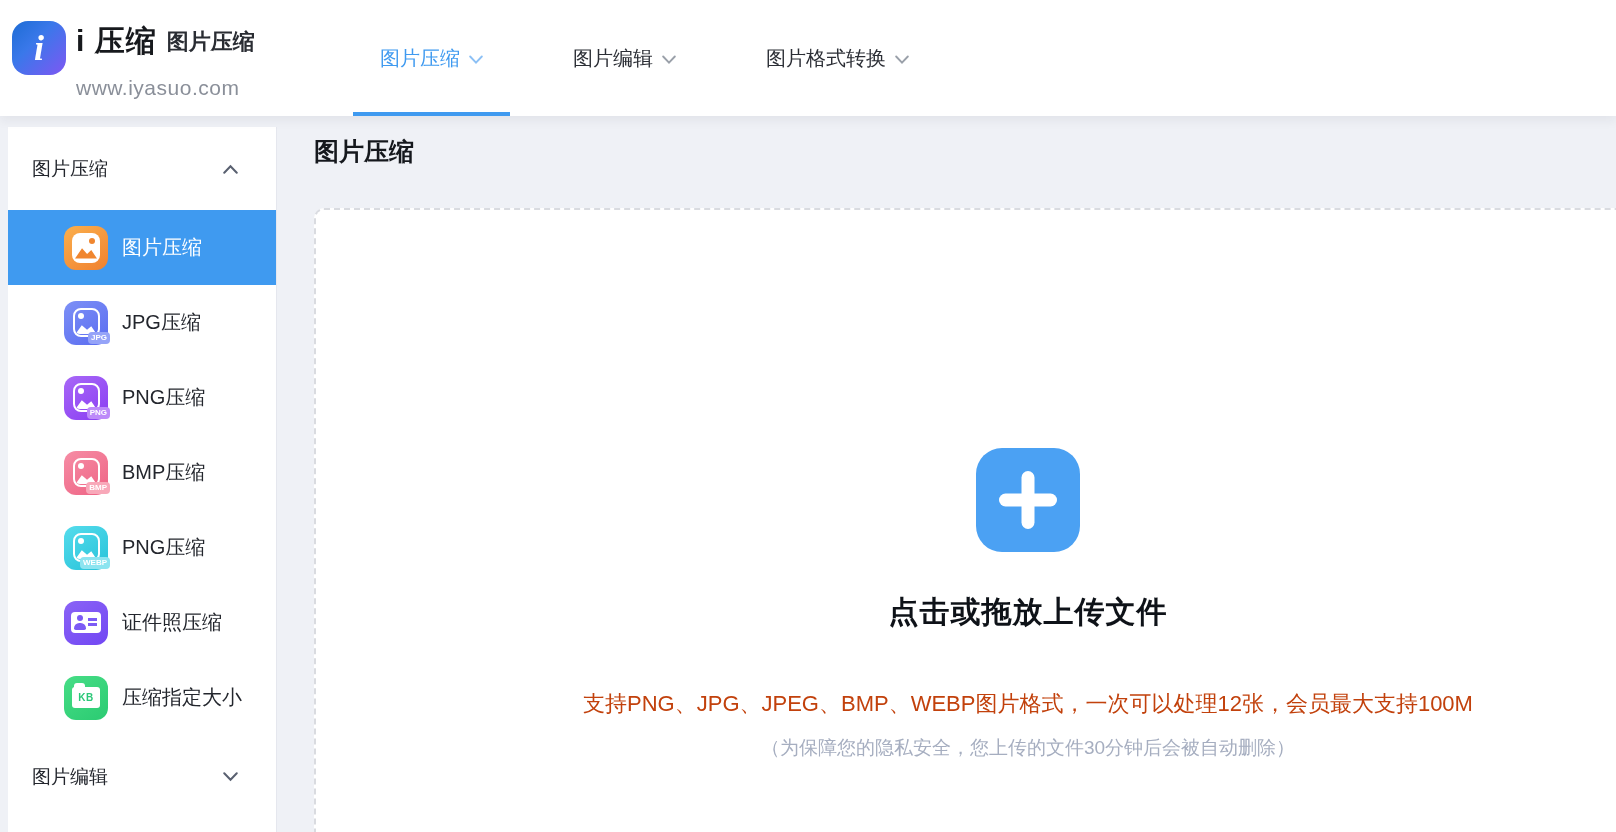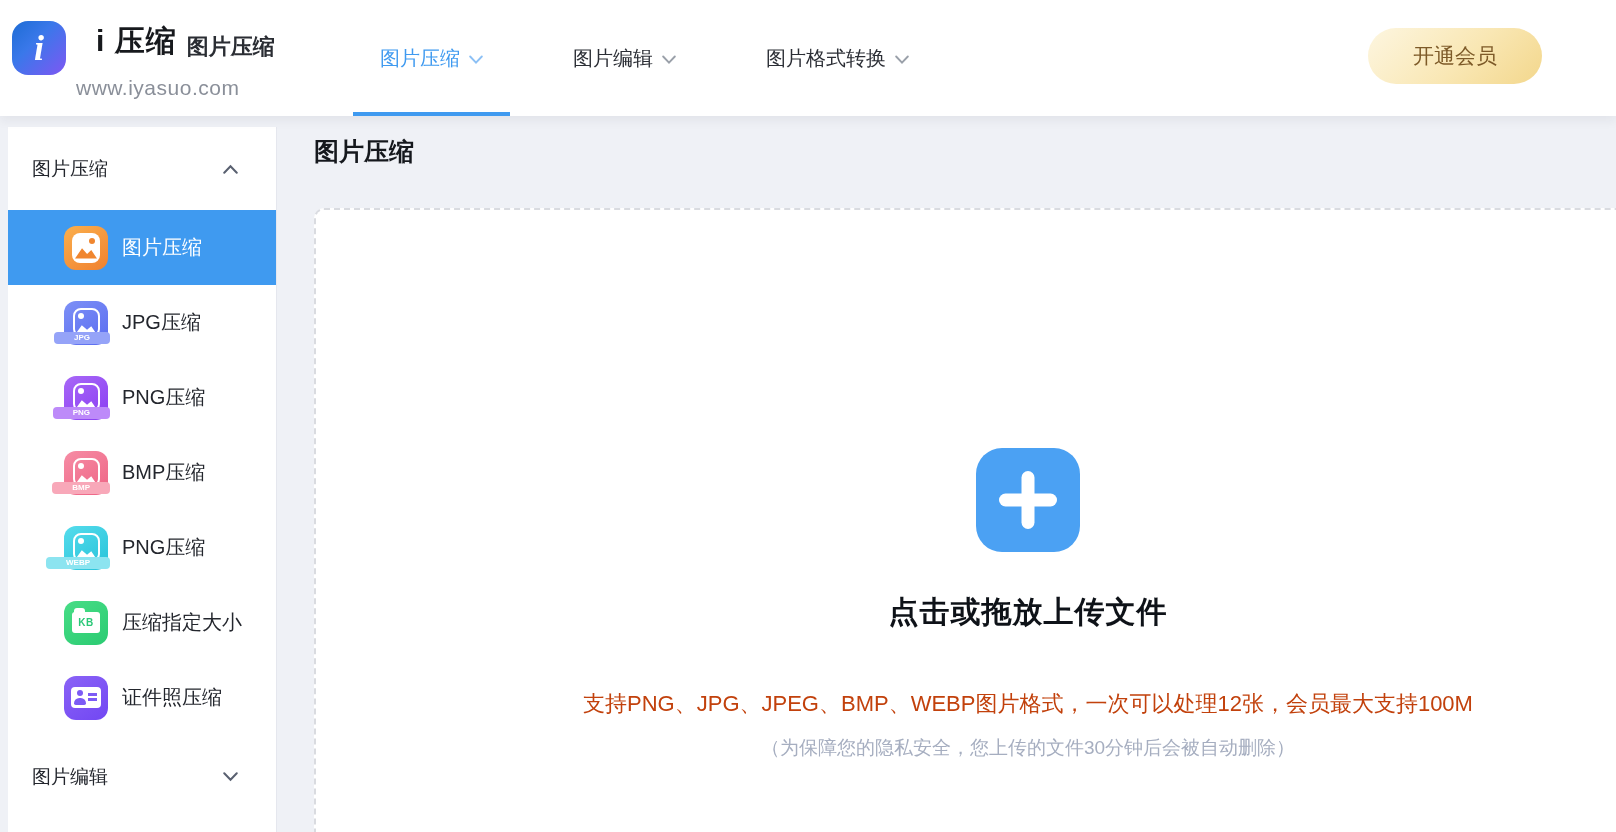--- a/index.html
+++ b/index.html
@@ -9,21 +9,21 @@
   
   .header { position:absolute; left:0; top:0; width:1616px; height:116px;
     background:#fff; box-shadow:0 5px 10px rgba(30,35,48,.06); z-index:5; }
   .brand { position:absolute; left:12px; top:21px; display:flex; align-items:flex-start; cursor:pointer; }
   .logo-badge { width:54px; height:54px; border-radius:16px;
     background:linear-gradient(135deg,#1d6cd4 0%,#3a78ea 40%,#7e57f3 100%);
     display:flex; align-items:center; justify-content:center;
     color:#fff; font-family:"Liberation Serif","DejaVu Serif",serif;
     font-style:italic; font-weight:700; font-size:36px; line-height:1; }
   .brand-text { margin-left:10px; }
-  .brand-row { display:flex; align-items:flex-end;margin-left:20px; }
+  .brand-row { display:flex; align-items:center; }
   .brand-title { font-size:30px; font-weight:800; color:#17191d; letter-spacing:1px; }
   .brand-product { font-size:22px; font-weight:700; color:#2a2d33; margin-left:10px; }
   .brand-url { font-size:21px; color:#8a8f99; margin-top:14px; letter-spacing:.5px; }
 
   .nav { position:absolute; left:353px; top:0; height:116px; display:flex; gap:36px; }
   .nav-item { position:relative; display:flex; align-items:center; gap:9px;
     padding:0 27px; font-size:20px; color:#2b2e35; cursor:pointer; }
   .nav-item .chev { width:14px; height:10px; color:#9aa0a9; margin-top:3px; }
   .nav-item.active { color:#3f9af0; }
   .nav-item.active .chev { color:#8cc0f5; }
@@ -64,21 +64,21 @@
     border-radius:50%; background:#f0862f; }
   .ph-fill .mtn { position:absolute; left:3px; right:3px; bottom:4px; height:12px;
     background:#f0862f; clip-path:polygon(0 100%,32% 15%,55% 62%,74% 30%,100% 100%); }
 
   .ph-out { width:27px; height:29px; border:2.5px solid #fff; border-radius:8px; position:relative; }
   .ph-out .dot-w { position:absolute; left:3px; top:3px; width:6px; height:6px;
     border-radius:50%; background:#fff; }
   .ph-out .mtn-w { position:absolute; left:1px; right:1px; bottom:1px; height:11px;
     background:#fff; clip-path:polygon(0 100%,30% 20%,55% 62%,75% 30%,100% 100%); border-radius:0 0 4px 4px; }
   .fmt-badge { position:absolute; right:-2px; bottom:1px; background:var(--bd);
-    color:#fff; font-size:8px; font-weight:700; line-height:1; padding:2px 20px;
+    color:#fff; font-size:8px; font-weight:700; line-height:1; padding:2px 3px;
     border-radius:4px; letter-spacing:0; }
 
   .idcard { width:30px; height:21px; background:#fff; border-radius:4px; position:relative; }
   .idcard .p-head { position:absolute; left:6px; top:3px; width:6px; height:6px;
     border-radius:50%; background:#7c5bf5; }
   .idcard .p-body { position:absolute; left:3px; bottom:3px; width:12px; height:7px;
     border-radius:6px 6px 2px 2px; background:#7c5bf5; }
   .idcard .p-lines { position:absolute; right:4px; top:6px; width:9px; height:2.5px;
     background:#7c5bf5; box-shadow:0 5px 0 0 #7c5bf5; }
 
@@ -133,21 +133,20 @@
         </svg>
     </div>
     <div class="nav-item">
       <span>图片格式转换</span>
       <svg class="chev" viewBox="0 0 12 8">
         <path d="M1 1 L6 6.2 L11 1" fill="none" stroke="currentColor" stroke-width="1.6" stroke-linecap="round"></path>
         </svg>
     </div>
   </div>
 
-  <button class="vip-btn">开通会员</button>
 </div>
 
 <div class="sidebar">
 
   <div class="sec-head">
     <span>图片压缩</span>
     <svg class="chev up" viewBox="0 0 12 8">
       <path d="M1 1 L6 6.2 L11 1" fill="none" stroke="currentColor" stroke-width="1.6" stroke-linecap="round"></path>
       </svg>
   </div>
@@ -202,37 +201,37 @@
         <span class="ph-out">
             <span class="dot-w"></span>
             <span class="mtn-w"></span>
           </span>
         <span class="fmt-badge">WEBP</span>
       </span>
       <span>PNG压缩</span>
     </div>
 
     <div class="side-item">
-      <span class="s-icon ic6">
-        <span class="folder">
-            <span class="kb-text">KB</span>
-          </span>
-      </span>
-      <span>压缩指定大小</span>
-    </div>
-
-    <div class="side-item">
       <span class="s-icon ic5">
         <span class="idcard">
             <span class="p-head"></span>
             <span class="p-body"></span>
             <span class="p-lines"></span>
           </span>
       </span>
       <span>证件照压缩</span>
+    </div>
+
+    <div class="side-item">
+      <span class="s-icon ic6">
+        <span class="folder">
+            <span class="kb-text">KB</span>
+          </span>
+      </span>
+      <span>压缩指定大小</span>
     </div>
 
   </div>
 
   <div class="sec-head sec-head-2">
     <span>图片编辑</span>
     <svg class="chev" viewBox="0 0 12 8">
       <path d="M1 1 L6 6.2 L11 1" fill="none" stroke="currentColor" stroke-width="1.6" stroke-linecap="round"></path>
       </svg>
   </div>

